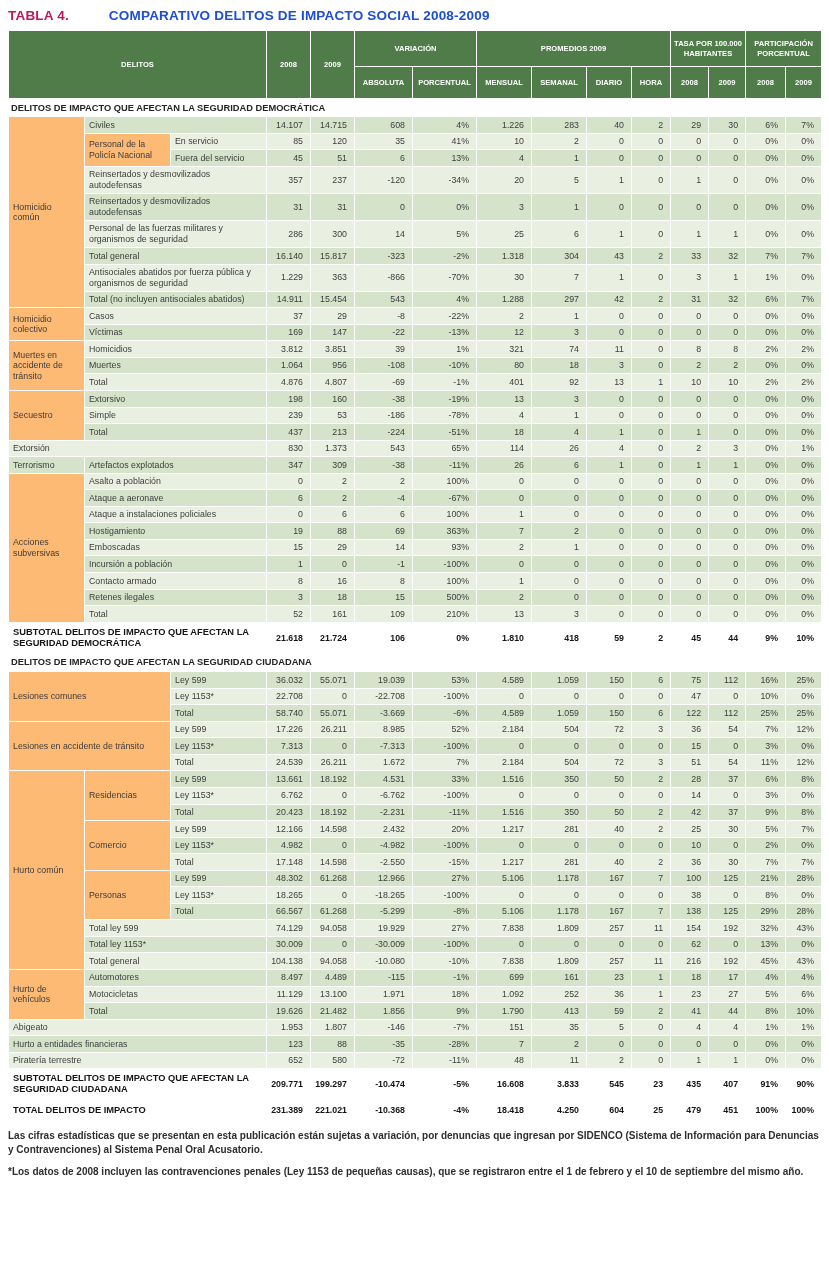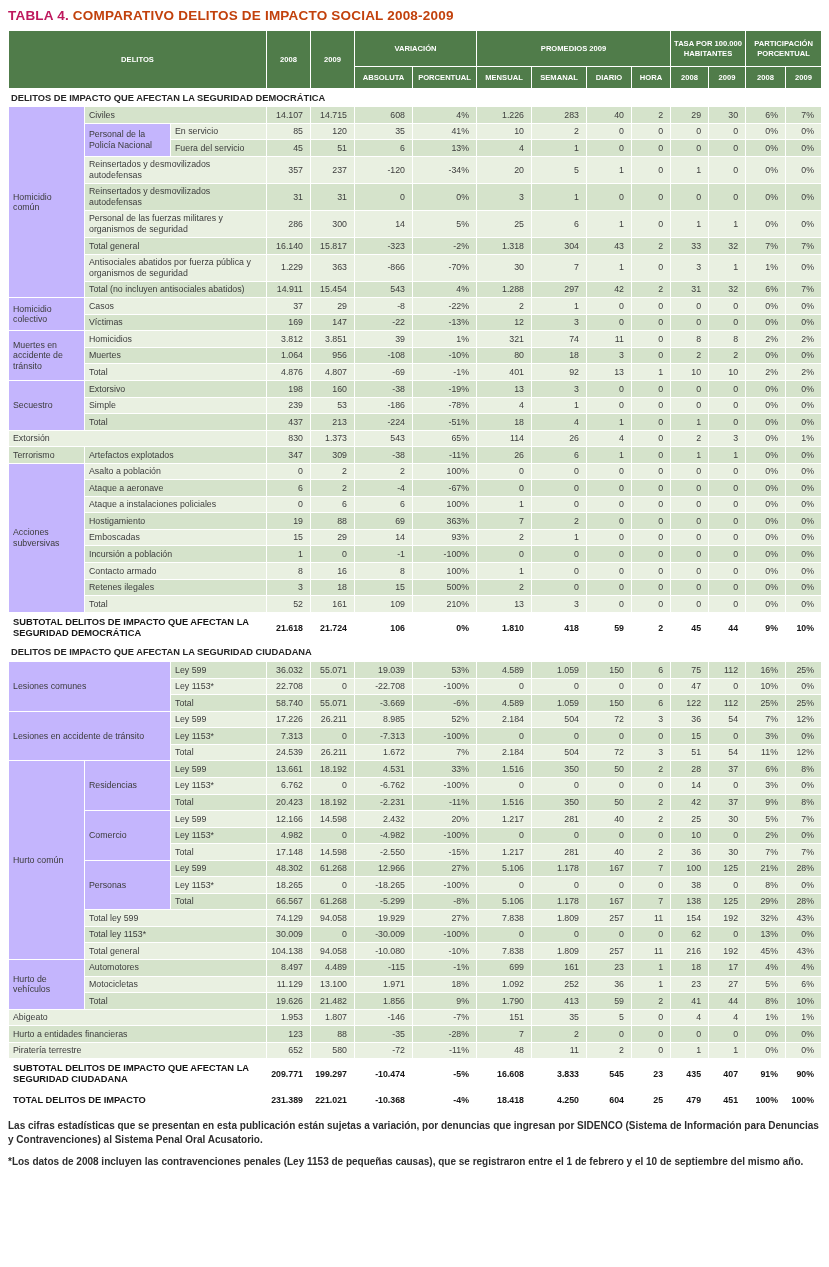--- a/index.html
+++ b/index.html
@@ -1,42 +1,42 @@
 <!DOCTYPE html>
 <html><head>
 <meta charset="utf-8">
 <style>
   * { box-sizing: border-box; }
   html,body { margin:0; padding:0; background:#fff; font-family:"Liberation Sans", sans-serif; }
   .page { width:829px; padding:6px 8px 12px 8px; }
 
   .title { font-size:13.5px; font-weight:bold; margin:2px 0 7px 0; letter-spacing:.2px; }
   .title-prefix { color:#be185d; margin-right:4px; }
-  .title-main  { color:#c2410c; }
+  .title-main  { color:#1d4ed8;margin-left:36px; }
 
   table { border-collapse:collapse; table-layout:fixed; width:813px; }
   th,td { border:1px solid #ffffff; overflow:hidden; }
 
   thead th { background:#507c4a; color:#fff; font-size:7.6px; font-weight:bold;
              text-align:center; vertical-align:middle; padding:2px 2px; line-height:1.3;
              text-transform:uppercase; }
   thead tr.h1 th { height:36px; }
-  thead tr.h2 th { height:22px; }
+  thead tr.h2 th { height:32px; }
 
   tbody td { font-size:8.8px; color:#3c3c3c; padding:2.5px 4px; line-height:1.2; vertical-align:middle; word-wrap:break-word; }
   td.lbl { text-align:left; }
   td.ctr { text-align:left; }
   td.num { text-align:right; padding-right:7px; }
 
   tr.base td { background:#d5e3cb; }
   tr.alt  td { background:#e9f0e1; }
   tr.section-row td { background:#fff; color:#252525; font-weight:bold; font-size:9.3px; padding:3.5px 2px 2.5px 2px; }
   tr.subtotal-row td, tr.total-row td { background:#fff; color:#151515; font-weight:bold; }
   tr.subtotal-row td.lbl3, tr.total-row td.lbl3 { font-size:9.3px; padding:4px 4px; text-transform:uppercase;margin-top:36px; }
-  tbody td.grp { background:#c4b5fd; }
+  tbody td.grp { background:#fdba74; }
 
   .footnotes { margin-top:8px; }
   .footnote { font-size:10px; color:#2e2e2e; line-height:1.45; margin:0 0 7px 0; font-weight:bold; }
 </style>
 </head>
 <body>
 
 <div class="page">
 
   <div class="title">

